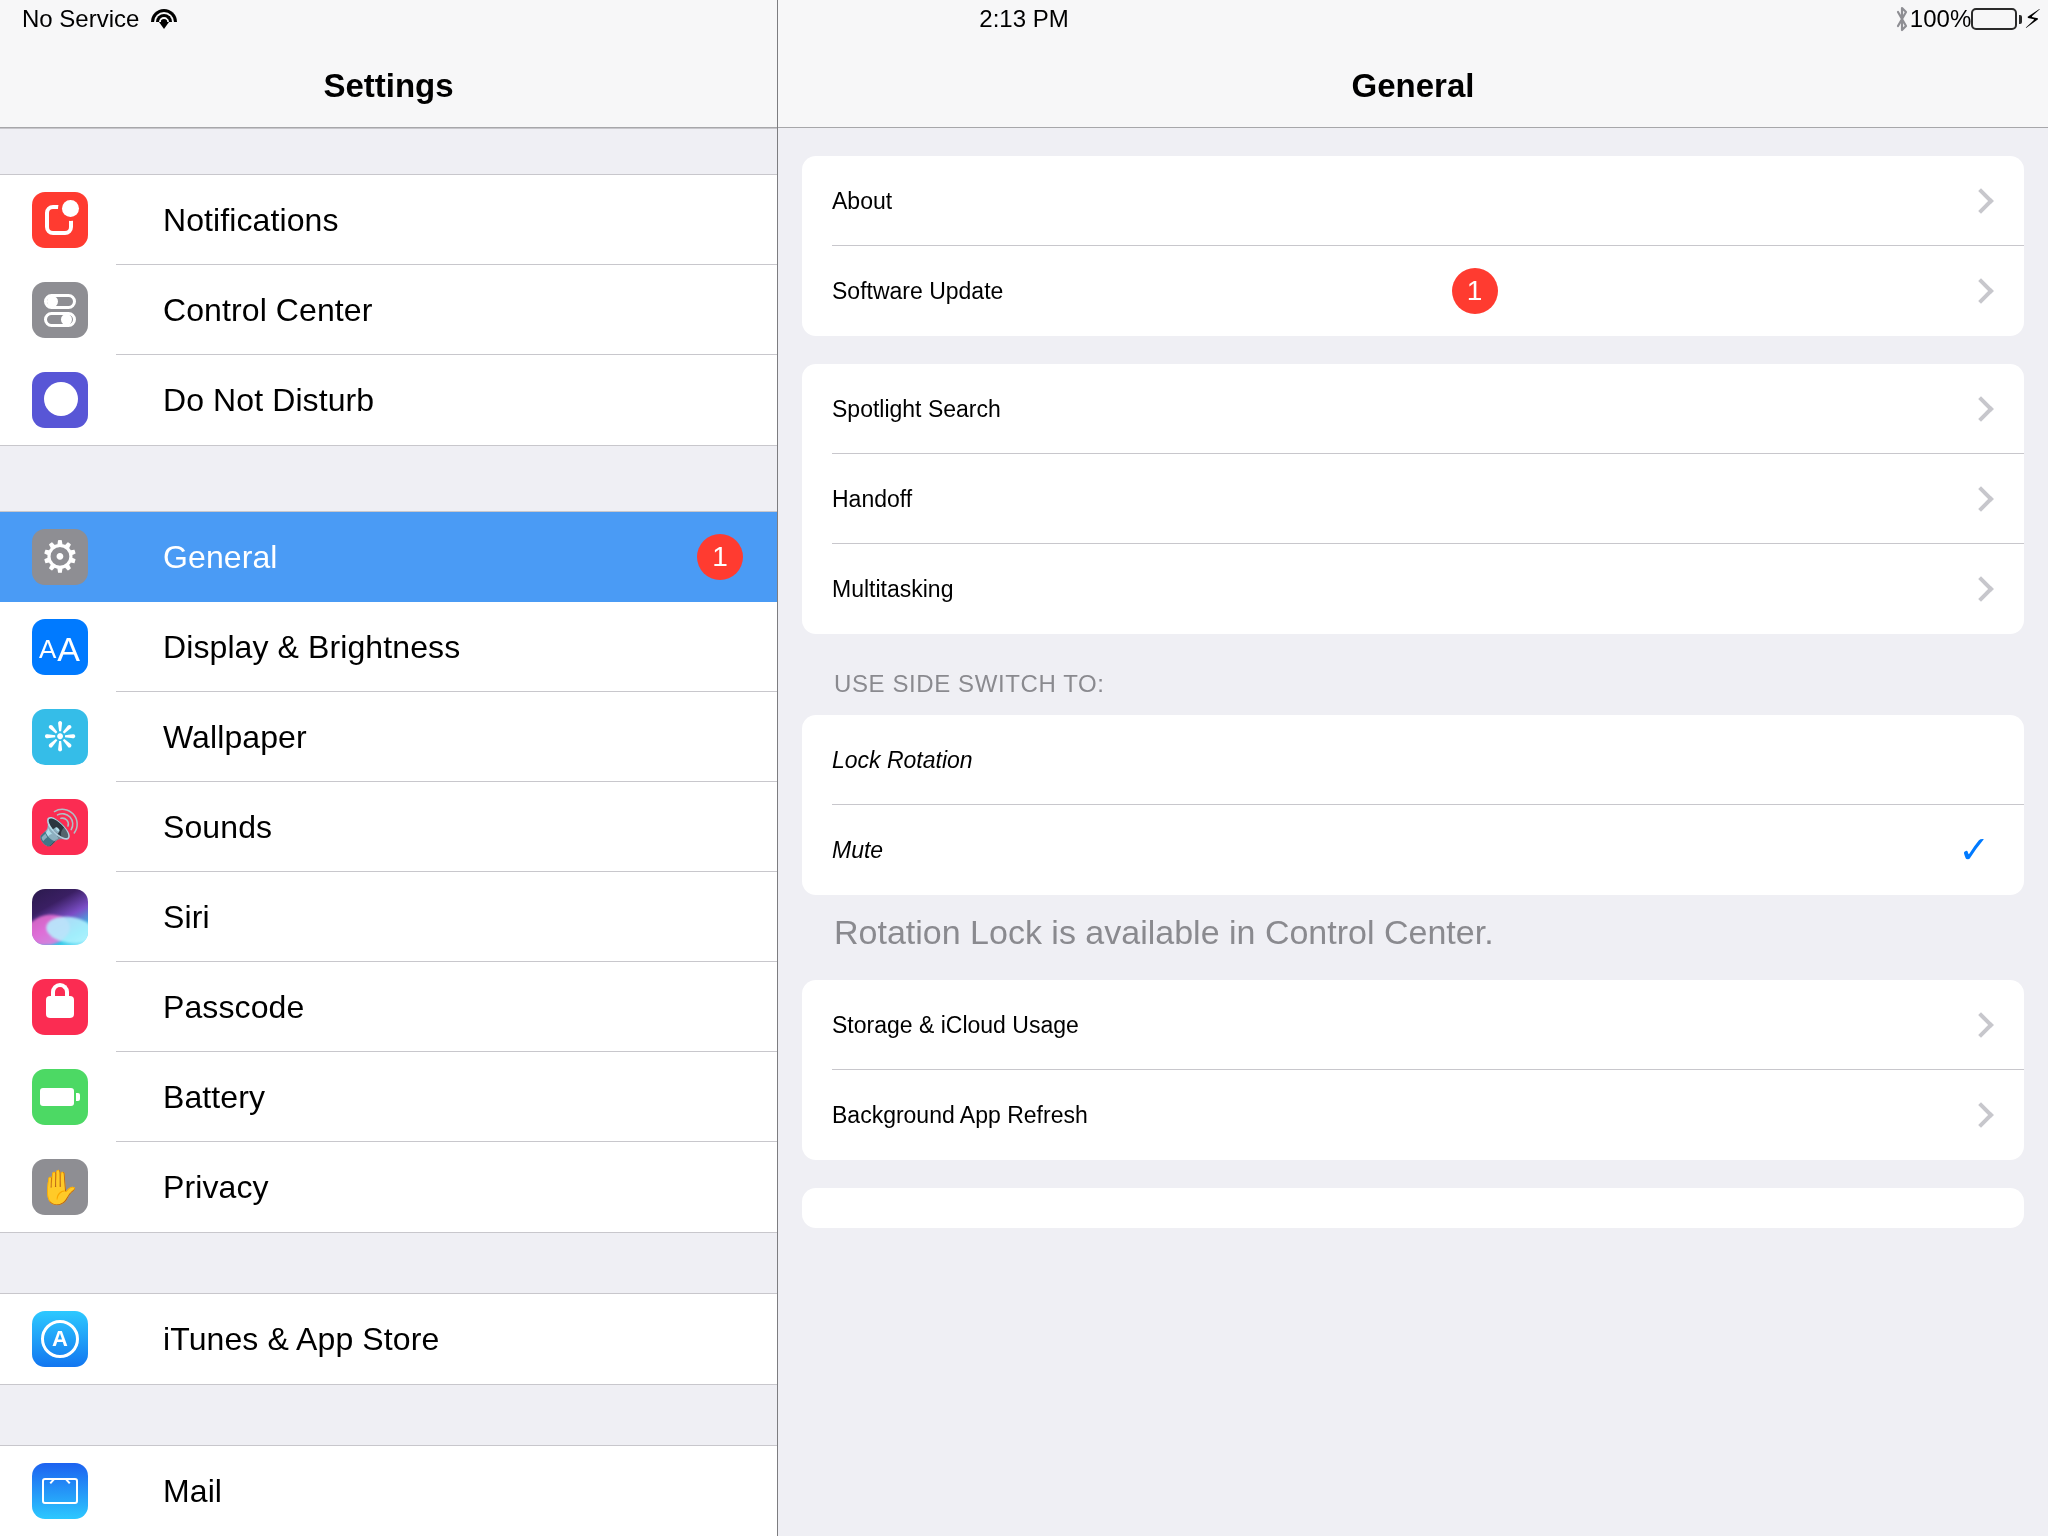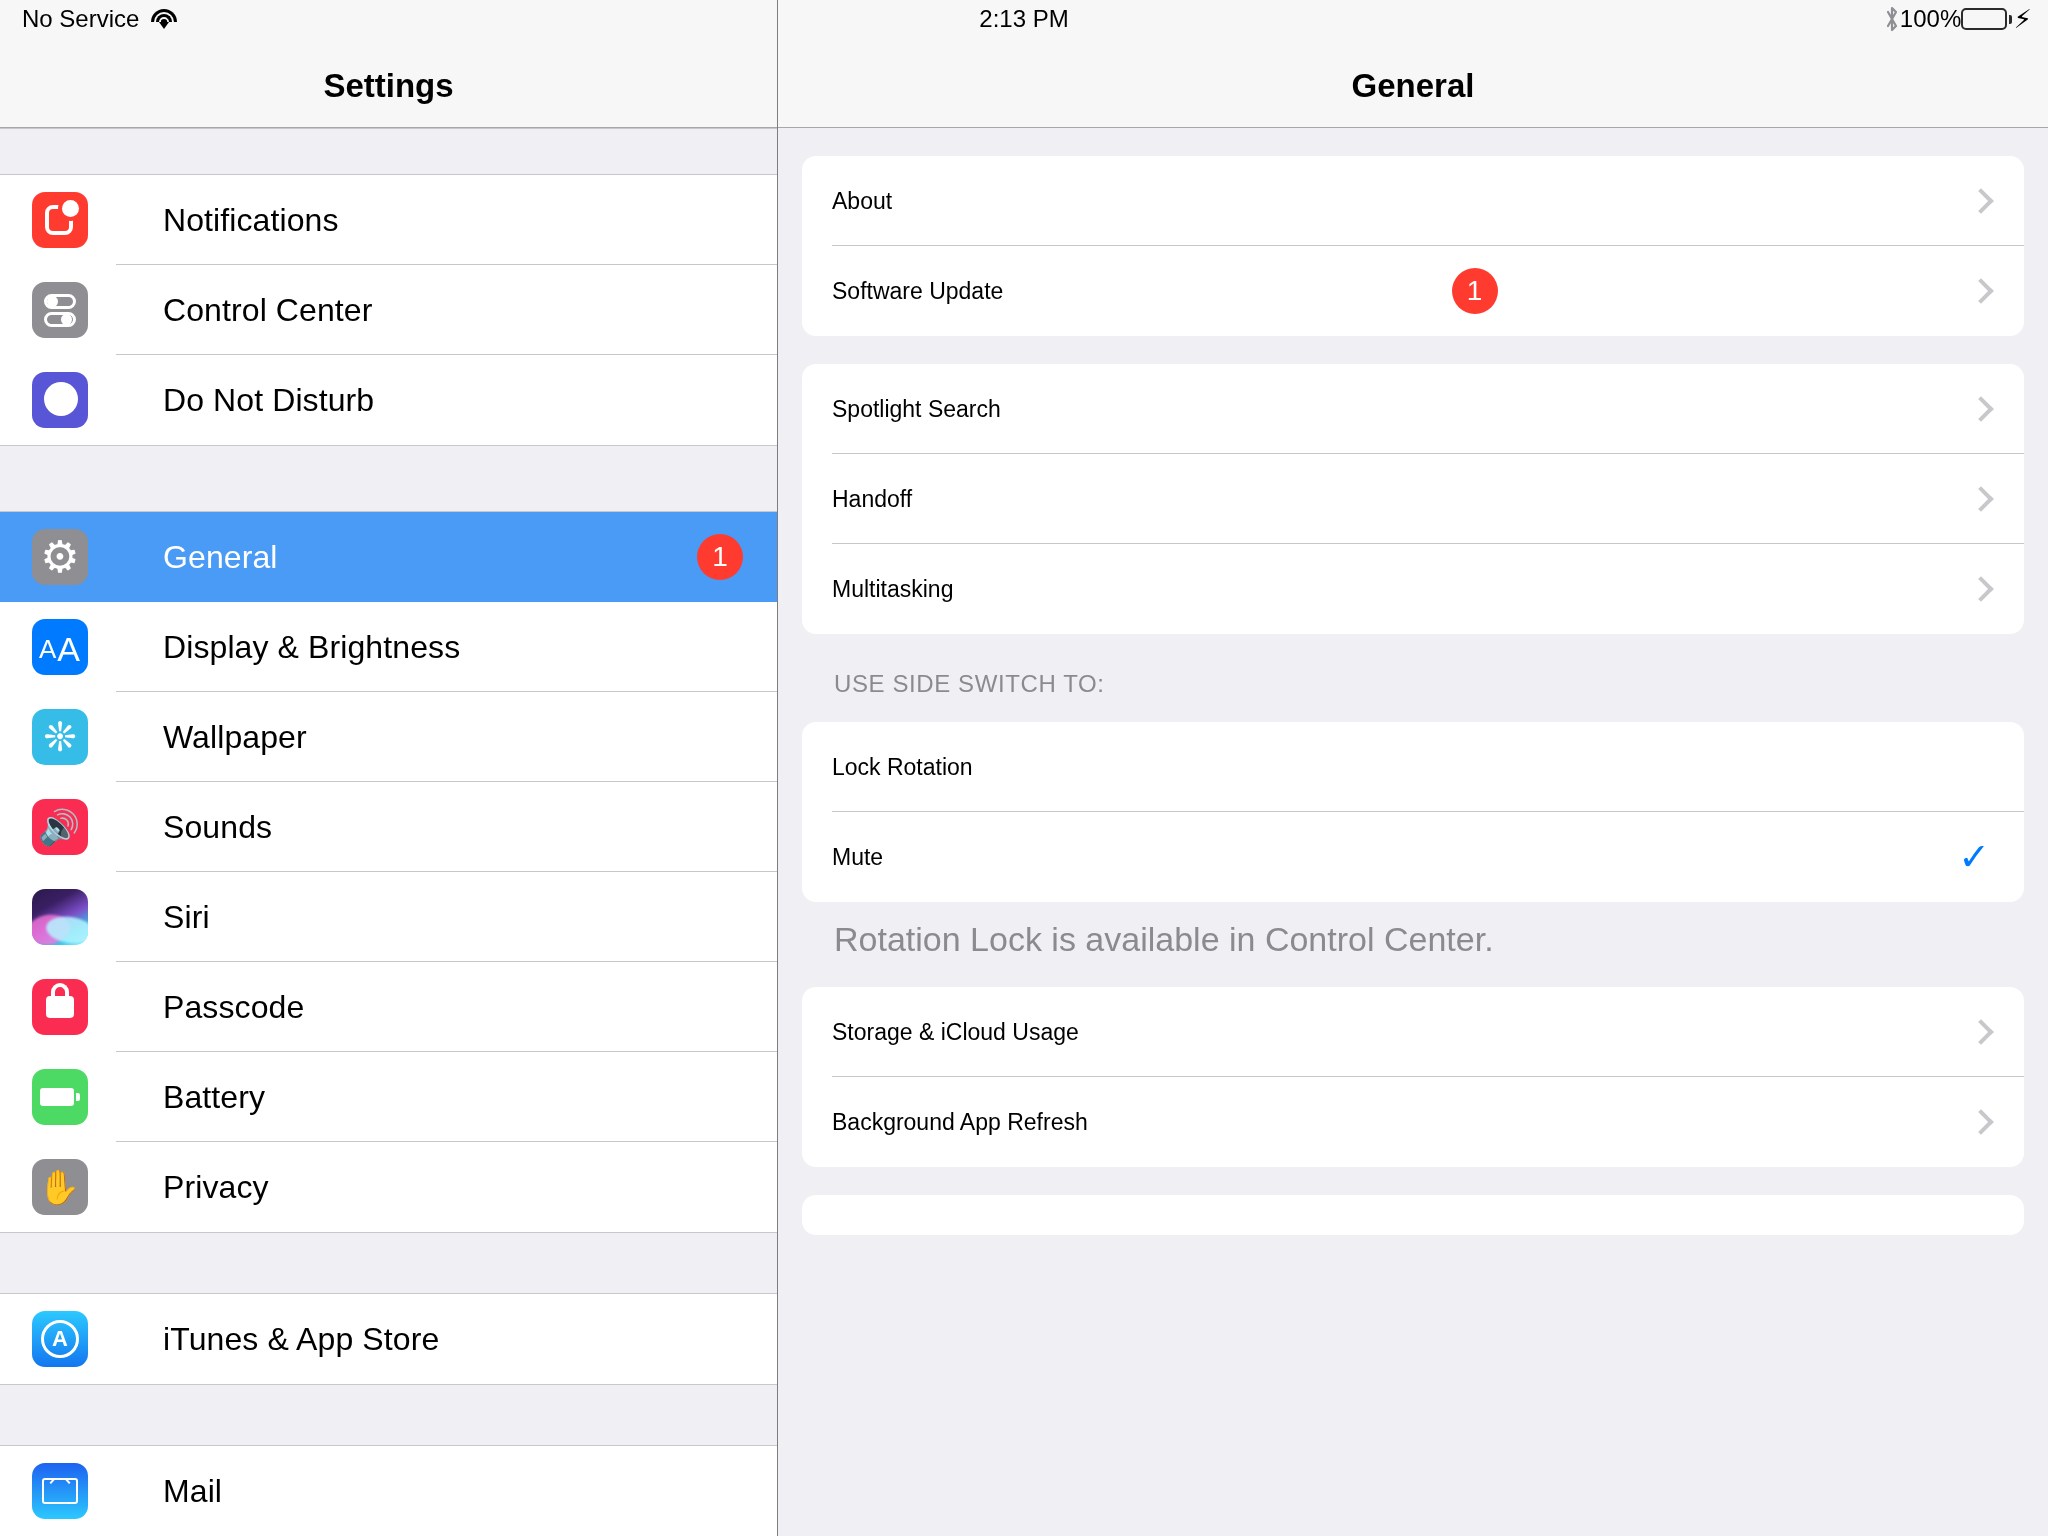--- a/index.html
+++ b/index.html
@@ -12,21 +12,21 @@
   #app { position:relative; width:2048px; height:1536px; display:flex; }
 
   
   .statusbar{
     position:absolute; top:0; left:0; width:2048px; height:38px;
     display:flex; align-items:center; z-index:50;
     font-size:24px; color:#000;
   }
   .sb-left{ display:flex; align-items:center; gap:12px; padding-left:22px; }
   .sb-center{ position:absolute; left:0; right:0; text-align:center; font-weight:500; }
-  .sb-right{ position:absolute; right:16px; display:flex; align-items:center; }
+  .sb-right{ position:absolute; right:6px; display:flex; align-items:center; }
   .wifi-ico{ width:26px; height:20px; position:relative; display:inline-block; }
   .wifi-ico i{ position:absolute; border:3.5px solid #000; border-bottom:none;
                border-radius:50% 50% 0 0 / 100% 100% 0 0; left:50%; transform:translateX(-50%); }
   .wifi-ico i.a{ width:26px; height:13px; top:0; }
   .wifi-ico i.b{ width:16px; height:8px; top:5px; }
   .wifi-ico i.c{ width:7px;  height:3.5px; top:10px; border-width:3px; }
   .wifi-dot{ position:absolute; bottom:0; left:50%; transform:translateX(-50%);
              width:0; height:0; border-left:5px solid transparent; border-right:5px solid transparent;
              border-top:7px solid #000; }
   .bt-ico{ width:16px; height:26px; }
@@ -302,21 +302,21 @@
             <span class="dlabel">Handoff</span>
             <span class="chev"></span>
             <span class="dsep"></span>
           </div>
           <div class="drow">
             <span class="dlabel">Multitasking</span>
             <span class="chev"></span>
           </div>
         </div>
         <div class="sec-hdr">USE SIDE SWITCH TO:</div>
-        <div class="card" style="margin-top: 12px;">
+        <div class="card" style="margin-top: 5px; font-style: italic;">
           <div class="drow">
             <span class="dlabel">Lock Rotation</span>
             <span class="dsep"></span>
           </div>
           <div class="drow">
             <span class="dlabel">Mute</span>
             <span class="check">✓</span>
           </div>
         </div>
         <div class="sec-ftr">Rotation Lock is available in Control Center.</div>

